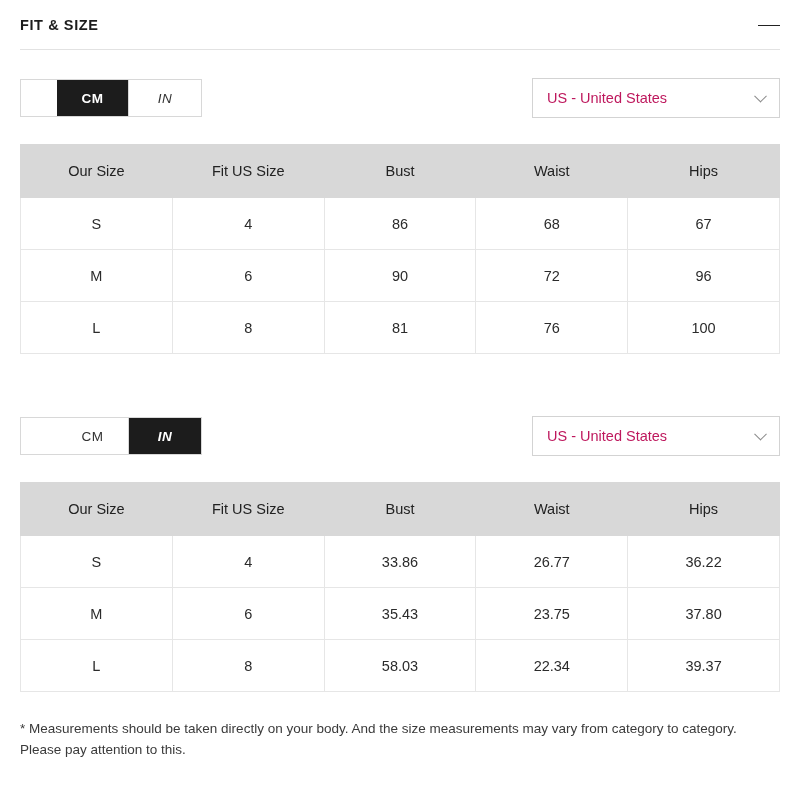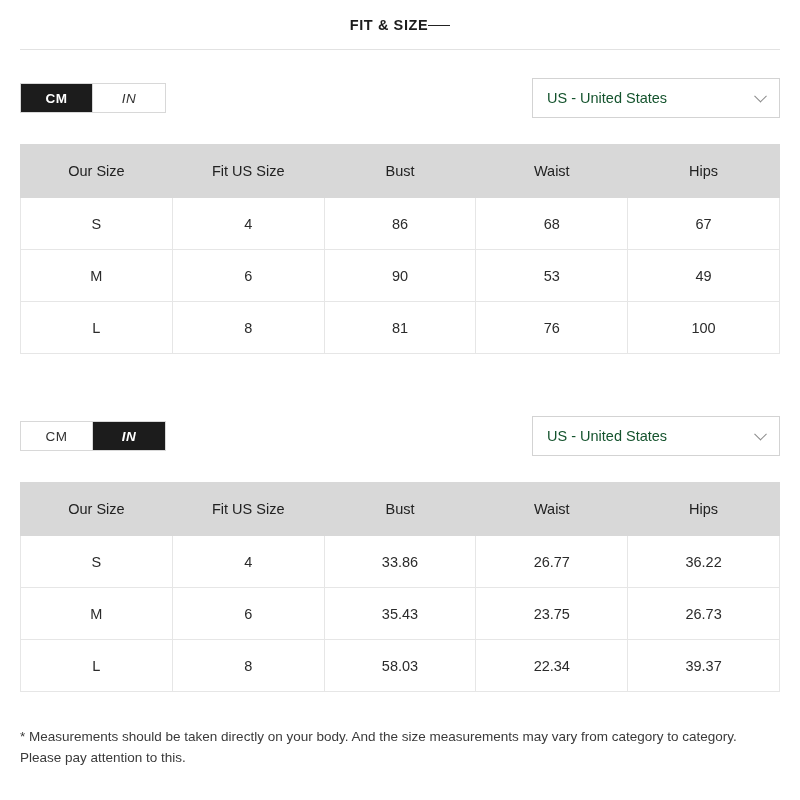--- a/index.html
+++ b/index.html
@@ -17,21 +17,21 @@
     height: 800px;
     position: relative;
     overflow: hidden;
     padding: 0 20px;
   }
 
   
   .section-header {
     display: flex;
     align-items: center;
-    justify-content: center;
+    justify-content: space-between;
     height: 50px;
     border-bottom: 1px solid #e2e2e2;
   }
   .section-title {
     font-size: 14.5px;
     font-weight: bold;
     letter-spacing: 0.6px;
     color: #1c1c1c;
   }
   .collapse-icon {
@@ -53,21 +53,22 @@
   
   .controls-row {
     display: flex;
     align-items: center;
     justify-content: space-between;
     margin-top: 28px;
   }
   .unit-toggle {
     display: flex;
     border: 1px solid #d8d8d8;
-    height: 30px;
+    height: 38px;
+    padding-left: 36px;
   }
   .unit-btn {
     width: 72px;
     display: flex;
     align-items: center;
     justify-content: center;
     font-size: 13.5px;
     letter-spacing: 0.4px;
     background: #ffffff;
     color: #333;
@@ -87,21 +88,21 @@
     height: 40px;
     border: 1px solid #d3d3d3;
     display: flex;
     align-items: center;
     padding: 0 14px;
     background: #fff;
     cursor: pointer;
   }
   .country-select .label {
     font-size: 14.5px;
-    color: #14532d;
+    color: #be185d;
   }
   .chev {
     position: absolute;
     right: 14px;
     top: 50%;
     width: 9px;
     height: 9px;
     border-right: 1.4px solid #8a8a8a;
     border-bottom: 1.4px solid #8a8a8a;
     transform: translateY(-70%) rotate(45deg);
@@ -132,21 +133,21 @@
   table.size-table td {
     height: 52px;
   }
 
   
   .block-two { margin-top: 62px; }
   .block-two .controls-row { margin-top: 0; }
 
   
   .footnote {
-    margin-top: 34px;
+    margin-top: 26px;
     font-size: 13.5px;
     line-height: 21px;
     color: #3a3a3a;
     max-width: 740px;
   }
 </style>
 </head>
 <body>
 
 <div class="page">
@@ -183,22 +184,22 @@
           <td>S</td>
           <td>4</td>
           <td>86</td>
           <td>68</td>
           <td>67</td>
         </tr>
         <tr>
           <td>M</td>
           <td>6</td>
           <td>90</td>
-          <td>53</td>
-          <td>49</td>
+          <td>72</td>
+          <td>96</td>
         </tr>
         <tr>
           <td>L</td>
           <td>8</td>
           <td>81</td>
           <td>76</td>
           <td>100</td>
         </tr>
       </tbody>
     </table>
@@ -232,21 +233,21 @@
           <td>4</td>
           <td>33.86</td>
           <td>26.77</td>
           <td>36.22</td>
         </tr>
         <tr>
           <td>M</td>
           <td>6</td>
           <td>35.43</td>
           <td>23.75</td>
-          <td>26.73</td>
+          <td>37.80</td>
         </tr>
         <tr>
           <td>L</td>
           <td>8</td>
           <td>58.03</td>
           <td>22.34</td>
           <td>39.37</td>
         </tr>
       </tbody>
     </table>

